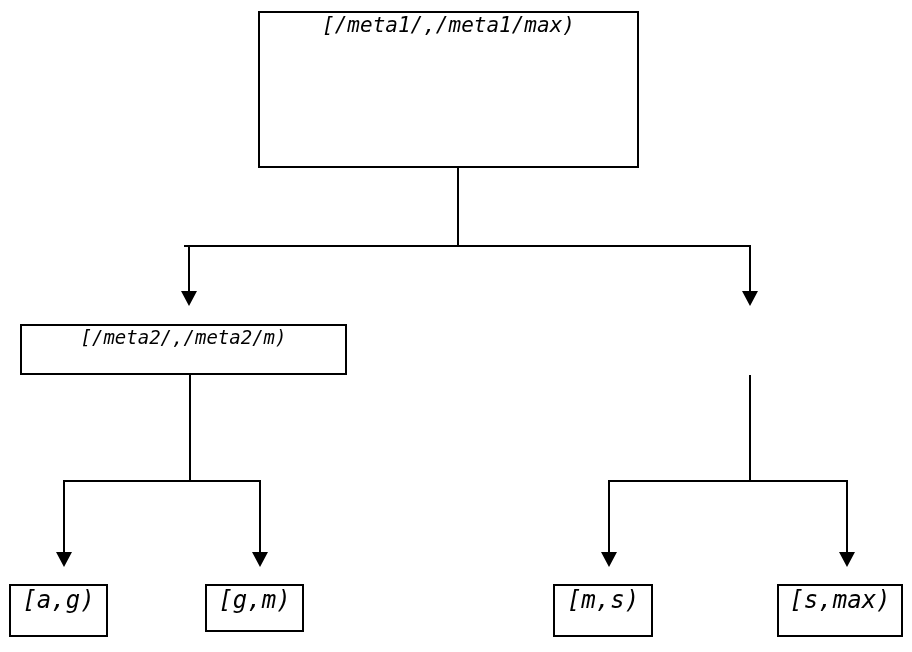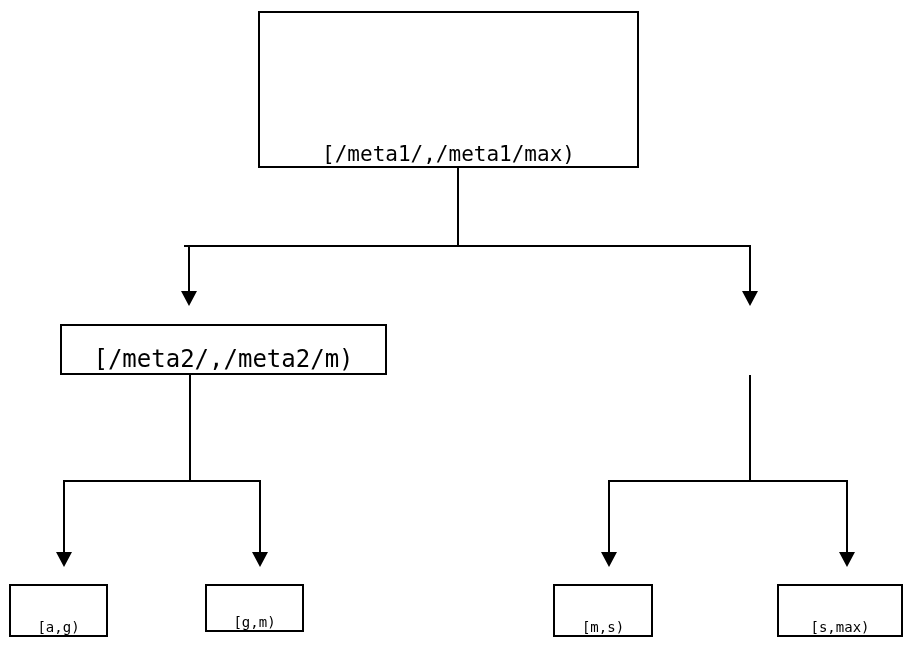--- a/index.html
+++ b/index.html
@@ -14,35 +14,35 @@
     background: #ffffff;
     font-family: "DejaVu Sans Mono", "Liberation Mono", monospace;
     overflow: hidden;
   }
   .node {
     position: absolute;
     box-sizing: border-box;
     border: 2px solid #000000;
     background: #ffffff;
     display: flex;
-    align-items: flex-end;
+    align-items: flex-start;
     justify-content: center;
     color: #000000;
     white-space: pre;
     letter-spacing: 0px;
+    font-style: italic;
   }
   .node-root {
     font-size: 21px;
   }
   .node-mid {
-    font-size: 24px;
-    margin-left: 40px;
+    font-size: 19px;
   }
   .node-leaf {
-    font-size: 14px;
+    font-size: 24px;
   }
   svg.edges {
     position: absolute;
     left: 0;
     top: 0;
     width: 912px;
     height: 652px;
     pointer-events: none;
   }
   svg.edges line {

